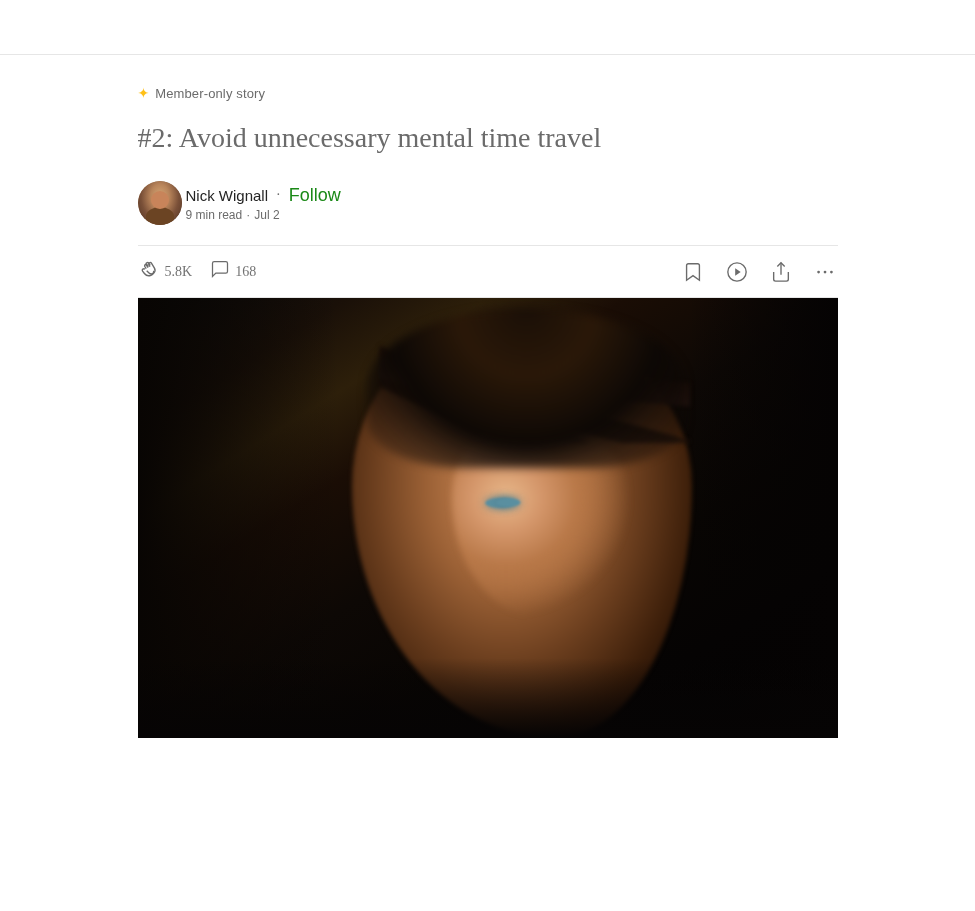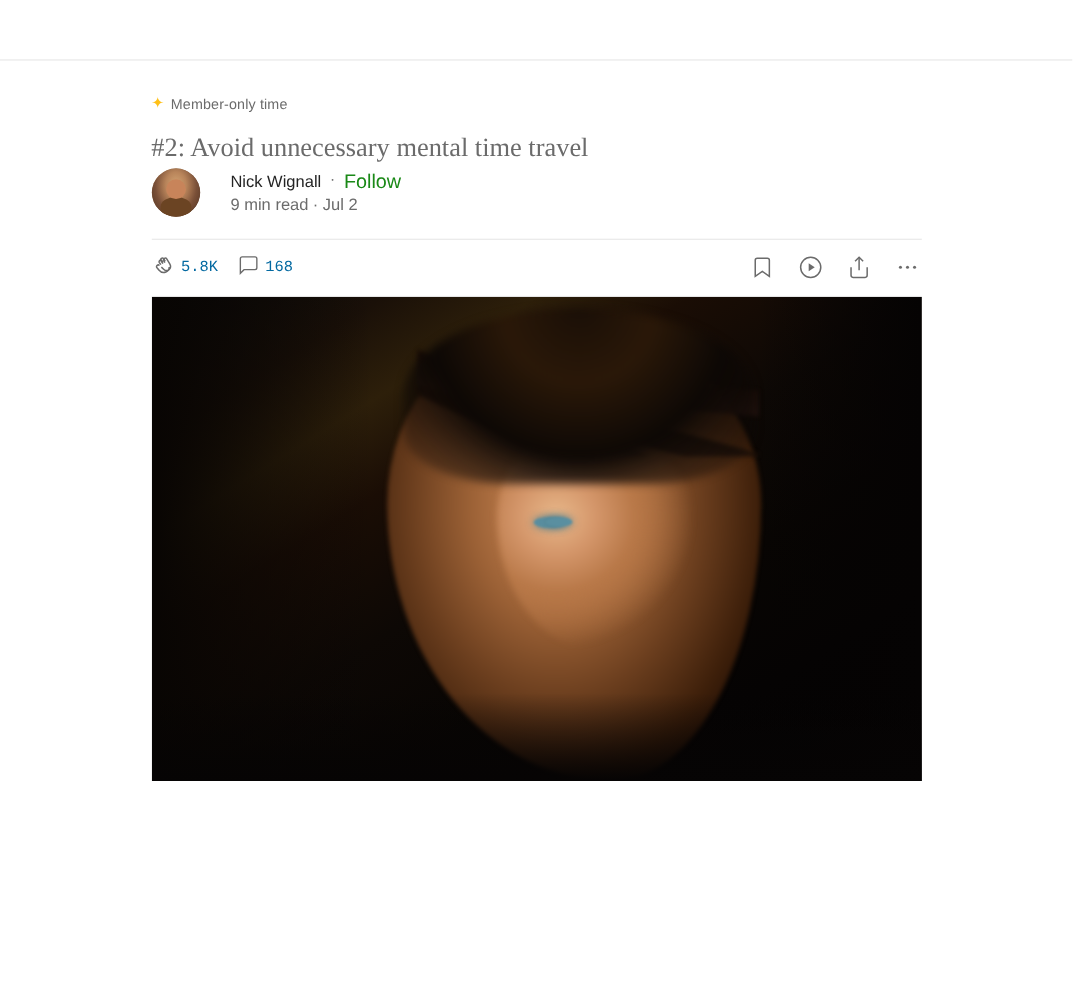--- a/index.html
+++ b/index.html
@@ -56,30 +56,31 @@
       font-size: 42px;
       font-weight: 700;
       line-height: 1.18;
       color: #242424;
       margin-bottom: 12px;
       letter-spacing: -0.5px;
     }
 
     .article-subtitle {
       font-family: 'Georgia', serif;
-      font-size: 24px;
+      font-size: 28px;
       color: #6B6B6B;
       font-weight: 400;
       line-height: 1.4;
+      margin-bottom: 24px;
     }
 
     .author-row {
       display: flex;
       align-items: center;
-      gap: 28px;
+      gap: 4px;
       margin-bottom: 20px;
     }
 
     .author-avatar {
       width: 44px;
       height: 44px;
       border-radius: 50%;
       background: linear-gradient(135deg, #c8a882 0%, #8b6347 40%, #5c3d2e 100%);
       overflow: hidden;
       flex-shrink: 0;
@@ -152,21 +153,21 @@
       color: #1a8917;
       background: none;
       border: none;
       cursor: pointer;
       font-weight: 400;
       padding: 0;
     }
 
     .article-meta {
       font-family: -apple-system, BlinkMacSystemFont, 'Segoe UI', sans-serif;
-      font-size: 15px;
+      font-size: 12px;
       color: #6B6B6B;
       display: flex;
       align-items: center;
       gap: 4px;
     }
 
     .meta-dot {
       color: #6B6B6B;
     }
 
@@ -199,23 +200,23 @@
       cursor: pointer;
       color: #6B6B6B;
     }
 
     .action-icon {
       font-size: 18px;
       color: #6B6B6B;
     }
 
     .action-count {
-      font-family: Liberation Mono, monospace;
+      font-family: Liberation Serif, serif;
       font-size: 14px;
-      color: #0369a1;
+      color: #737373;
     }
 
     .action-btn {
       background: none;
       border: none;
       cursor: pointer;
       color: #6B6B6B;
       font-size: 20px;
       display: flex;
       align-items: center;
@@ -378,21 +379,21 @@
   </style>
 </head>
 <body>
 
 <div class="top-bar"></div>
 
 <div class="content-area">
 
   <div class="member-badge">
     <span class="star-icon">✦</span>
-    <span class="badge-text">Member-only time</span>
+    <span class="badge-text">Member-only story</span>
   </div>
 
 
   <p class="article-subtitle">#2: Avoid unnecessary mental time travel</p>
 
   <div class="author-row">
     <div class="author-avatar">
       <div class="author-avatar-inner"></div>
     </div>
     <div class="author-info">

